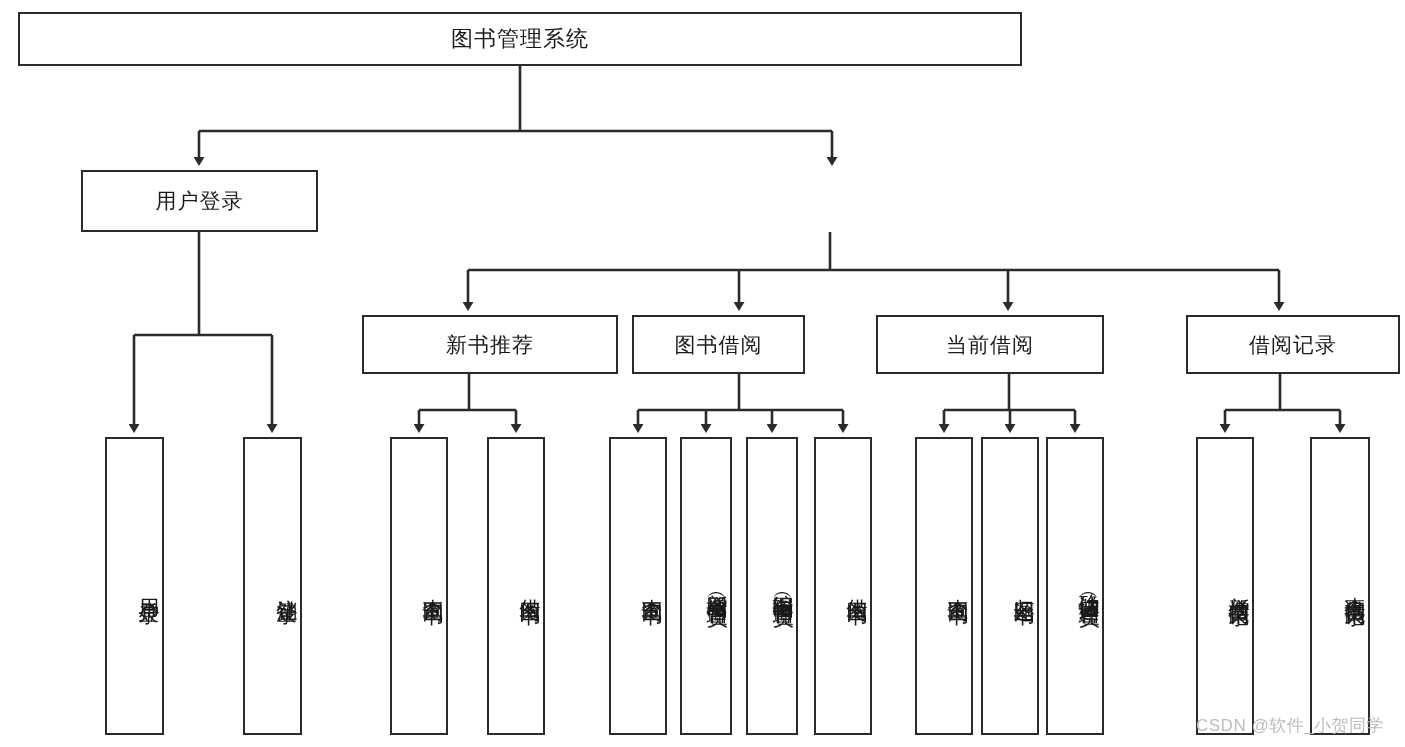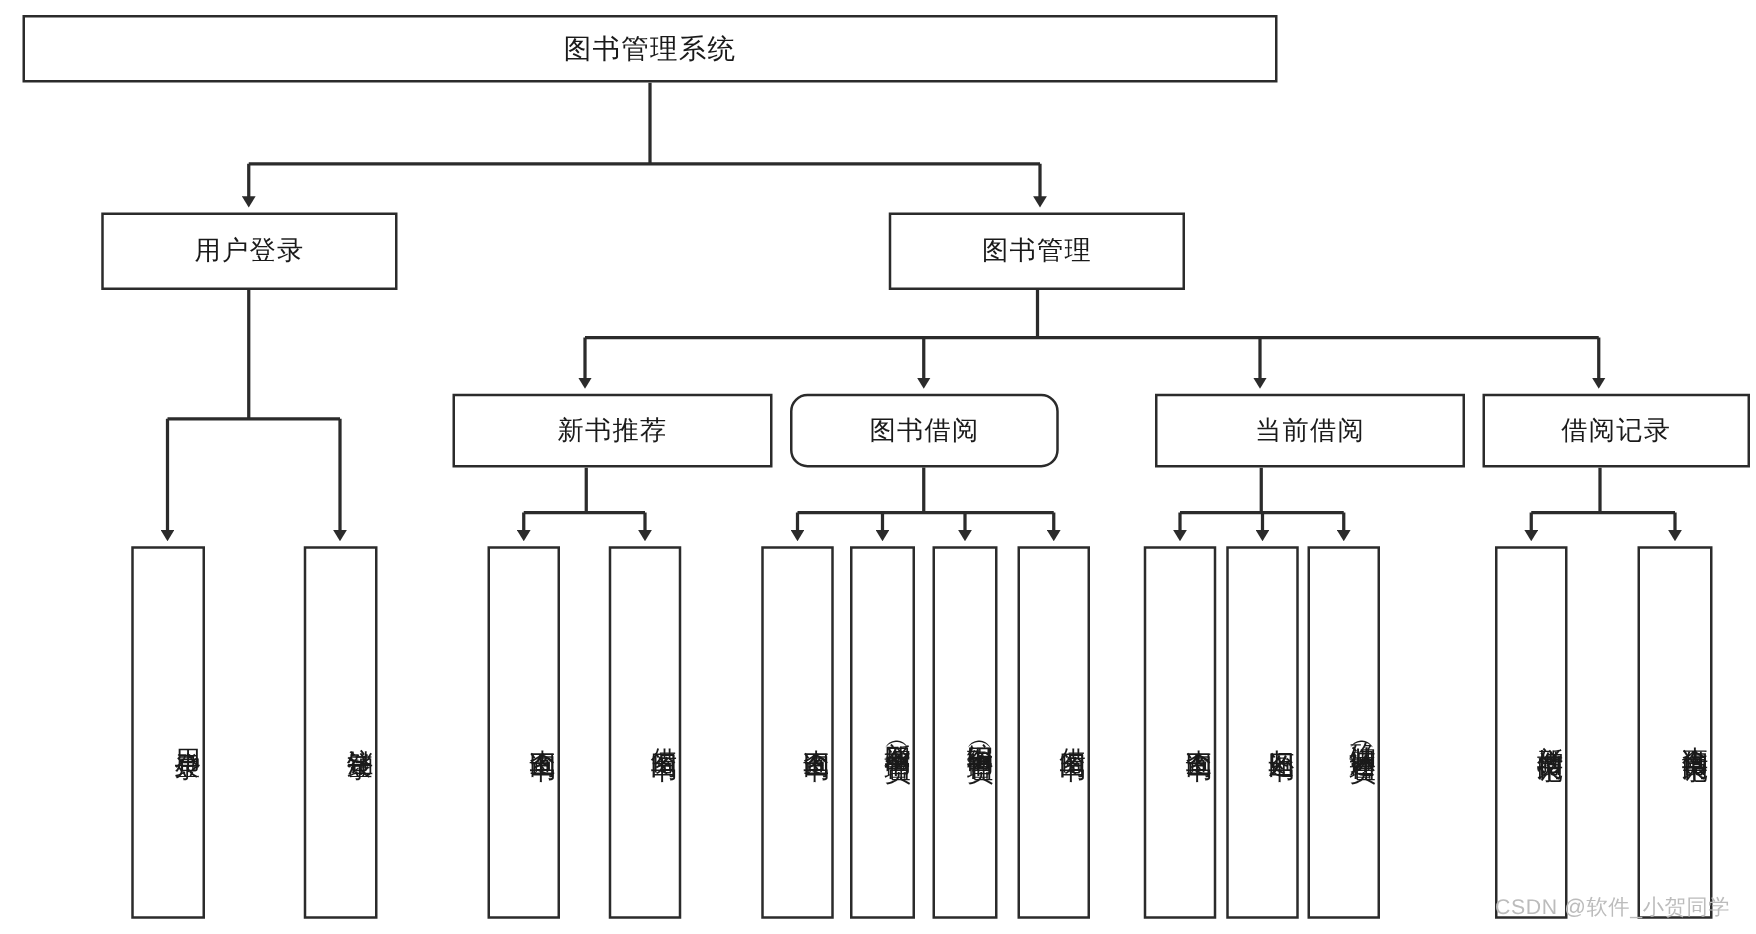--- a/index.html
+++ b/index.html
@@ -114,25 +114,24 @@
       <path d="M1280,374 L1280,410"></path>
       <path d="M1225,410 L1340,410"></path>
       <path d="M1225,410 L1225,425" marker-end="url(#arrow)"></path>
       <path d="M1340,410 L1340,425" marker-end="url(#arrow)"></path>
     </g>
   </svg>
 
   <div class="node horizontal root" style="left: 18px; top: 12px; width: 1004px; height: 54px;">图书管理系统</div>
 
   <div class="node horizontal" style="left: 81px; top: 170px; width: 237px; height: 62px;">用户登录</div>
-  <div class="node horizontal" style="left: 711px; top: 170px; width: 237px; height: 62px;">图书管理</div>
 
   <div class="node horizontal" style="left: 362px; top: 315px; width: 256px; height: 59px;">新书推荐</div>
-  <div class="node horizontal" style="left: 632px; top: 315px; width: 215px; height: 59px; border-radius: 14px;">图书借阅</div>
-  <div class="node horizontal" style="left: 924px; top: 315px; width: 248px; height: 59px;">当前借阅</div>
+  <div class="node horizontal" style="left: 632px; top: 315px; width: 173px; height: 59px;">图书借阅</div>
+  <div class="node horizontal" style="left: 876px; top: 315px; width: 228px; height: 59px;">当前借阅</div>
   <div class="node horizontal" style="left: 1173px; top: 315px; width: 214px; height: 59px; margin-left: 13px;">借阅记录</div>
 
   <div class="node vertical" style="left: 105px; top: 437px; width: 59px; height: 298px;">用户登录</div>
   <div class="node vertical" style="left: 243px; top: 437px; width: 59px; height: 298px;">注销登录</div>
   <div class="node vertical" style="left: 390px; top: 437px; width: 58px; height: 298px;">查询图书</div>
   <div class="node vertical" style="left: 487px; top: 437px; width: 58px; height: 298px;">借阅图书</div>
   <div class="node vertical" style="left: 609px; top: 437px; width: 58px; height: 298px;">查询图书</div>
   <div class="node vertical" style="left: 680px; top: 437px; width: 52px; height: 298px;">新增图书（管理员）</div>
   <div class="node vertical" style="left: 746px; top: 437px; width: 52px; height: 298px;">编辑图书（管理员）</div>
   <div class="node vertical" style="left: 814px; top: 437px; width: 58px; height: 298px;">借阅图书</div>

